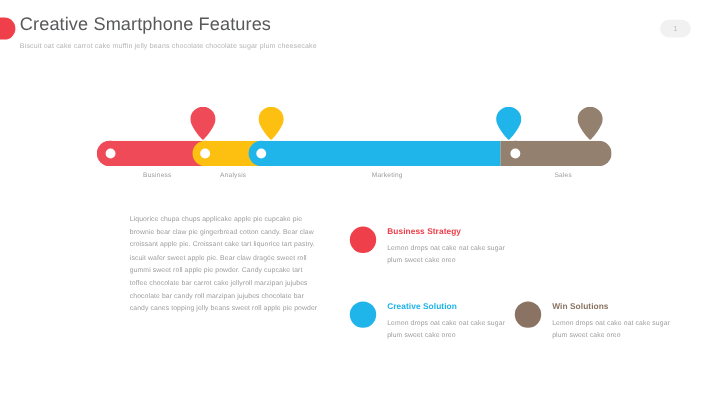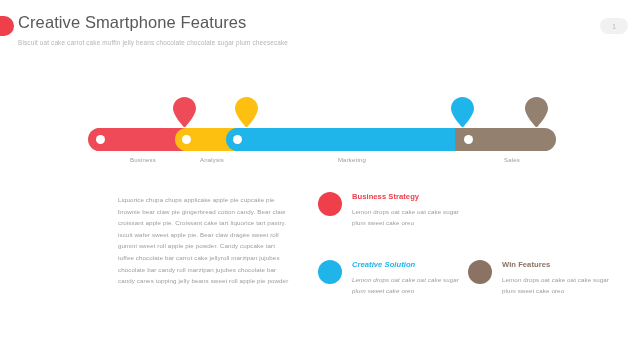--- a/index.html
+++ b/index.html
@@ -137,21 +137,21 @@
     top: 8px;
     width: 172px;
     font-size: 6.2px;
     line-height: 11.6px;
     color: #9b9c9e;
     letter-spacing: 0.1px;
   }
   .features {
     position: absolute;
     left: 318px;
-    top: 2px;
+    top: 16px;
     width: 310px;
     height: 140px;
   }
   .feature {
     position: absolute;
     width: 150px;
     height: 62px;
   }
   .feature .bullet {
     position: absolute;
@@ -243,24 +243,24 @@
 </div>
 
 <div class="body-area">
   <div class="paragraph">Liquorice chupa chups applicake apple pie cupcake pie brownie bear claw pie gingerbread cotton candy. Bear claw croissant apple pie. Croissant cake tart liquorice tart pastry. iscuit wafer sweet apple pie. Bear claw dragée sweet roll gummi sweet roll apple pie powder. Candy cupcake tart toffee chocolate bar carrot cake jellyroll marzipan jujubes chocolate bar candy roll marzipan jujubes chocolate bar candy canes topping jelly beans sweet roll apple pie powder</div>
   <div class="features">
       <div class="feature" style="left: 0px; top: 0px;">
         <div class="bullet" style="background: rgb(239, 63, 74);"></div>
         <div class="f-title" style="color: rgb(239, 63, 74);">Business Strategy</div>
         <div class="f-desc">Lemon drops oat cake oat cake sugar plum sweet cake oreo</div>
       </div>
-      <div class="feature" style="left: 0px; top: 68px; font-style: italic;">
+      <div class="feature" style="left: 0px; top: 68px;">
         <div class="bullet" style="background: rgb(31, 180, 234);"></div>
         <div class="f-title" style="color: rgb(31, 180, 234);">Creative Solution</div>
         <div class="f-desc">Lemon drops oat cake oat cake sugar plum sweet cake oreo</div>
       </div>
       <div class="feature" style="left: 150px; top: 68px;">
         <div class="bullet" style="background: rgb(138, 115, 98);"></div>
-        <div class="f-title" style="color: rgb(138, 115, 98);">Win Features</div>
+        <div class="f-title" style="color: rgb(138, 115, 98);">Win Solutions</div>
         <div class="f-desc">Lemon drops oat cake oat cake sugar plum sweet cake oreo</div>
       </div>
     </div>
 </div>
 
 </body></html>

